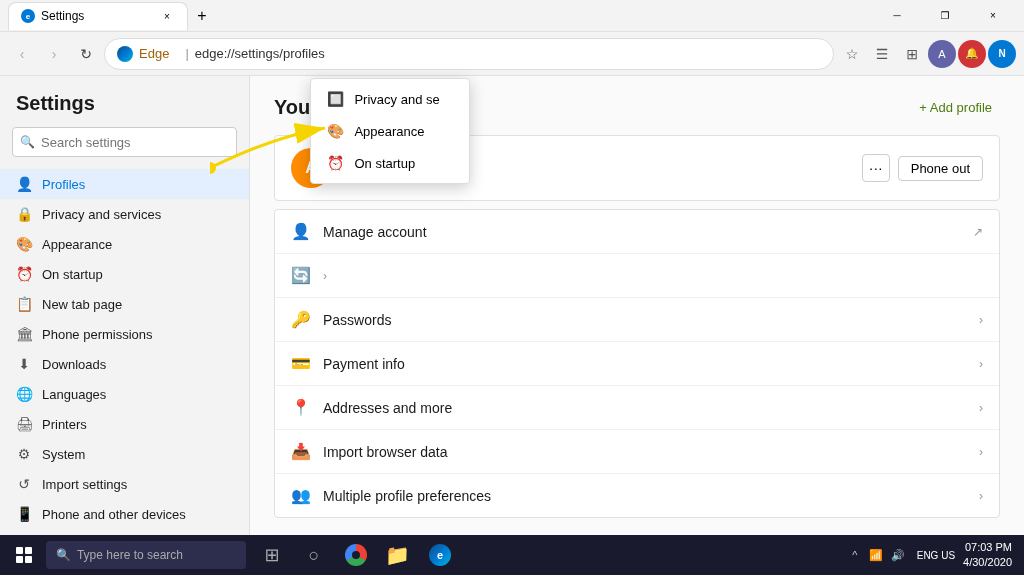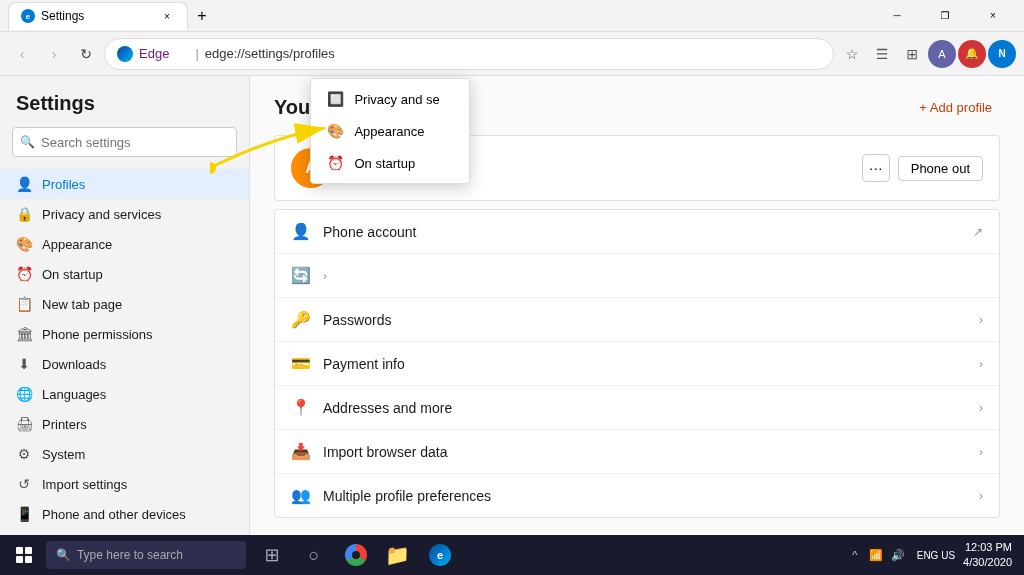--- a/index.html
+++ b/index.html
@@ -191,21 +191,21 @@
       justify-content: space-between;
       margin-bottom: 16px;
     }
     .content-title {
       font-size: 20px;
       font-weight: 600;
       color: #1a1a1a;
     }
     .add-profile-btn {
       display: flex; align-items: center; gap: 4px;
-      font-size: 13px; color: #c2410c; cursor: pointer;
+      font-size: 13px; color: #4d7c0f; cursor: pointer;
       border: none; background: none; padding: 4px 8px;
     }
 
     
     .profile-card {
       background: #fff;
       border: 1px solid #e0e0e0;
       border-radius: 4px;
       padding: 12px 16px;
       margin-bottom: 8px;
@@ -387,21 +387,21 @@
       <div class="wc-btn wc-close">×</div>
     </div>
   </div>
 
   <div class="address-bar">
     <div class="nav-btn disabled">‹</div>
     <div class="nav-btn disabled">›</div>
     <div class="nav-btn">↻</div>
     <div class="address-input">
       <span class="edge-icon-small"></span>
-      <span style="color:#701a75; font-size:13px; margin-right:20px;">Edge</span>
+      <span style="color:#a16207; font-size:13px; margin-right:10px;">Edge</span>
       <span style="color:#999;">|</span>
       <span class="address-text">edge://settings/profiles</span>
     </div>
     <div class="toolbar-icons">
       <div class="toolbar-icon">☆</div>
       <div class="toolbar-icon">☰</div>
       <div class="toolbar-icon">⊞</div>
       <div class="avatar-btn">A</div>
       <div style="position:relative; cursor:pointer;">
         <div style="width:28px;height:28px;border-radius:50%;background:#d13438;display:flex;align-items:center;justify-content:center;color:white;font-size:11px;">🔔</div>
@@ -496,21 +496,21 @@
             <div class="more-btn">···</div>
             <button class="sign-out-btn">Phone out</button>
           </div>
         </div>
       </div>
 
       <div class="menu-list">
 
         <div class="menu-item">
           <span class="menu-icon">👤</span>
-          <span class="menu-label">Phone account</span>
+          <span class="menu-label">Manage account</span>
           <span class="menu-external">↗</span>
         </div>
 
         <div class="menu-item">
           <span class="menu-icon">🔄</span>
           <span class="menu-arrow">›</span>
         </div>
 
         <div class="menu-item">
           <span class="menu-icon">🔑</span>
@@ -603,19 +603,19 @@
       <div class="sys-tray">
         <div class="tray-icon">^</div>
         <div class="tray-icon">📶</div>
         <div class="tray-icon">🔊</div>
       </div>
       <div style="text-align:center; margin: 0 4px;">
         <div style="font-size:10px;color:white;">ENG
 US</div>
       </div>
       <div class="clock">
-        <div>12:03 PM</div>
+        <div>07:03 PM</div>
         <div>4/30/2020</div>
       </div>
     </div>
   </div>
 
 </div>
 
 </body></html>

